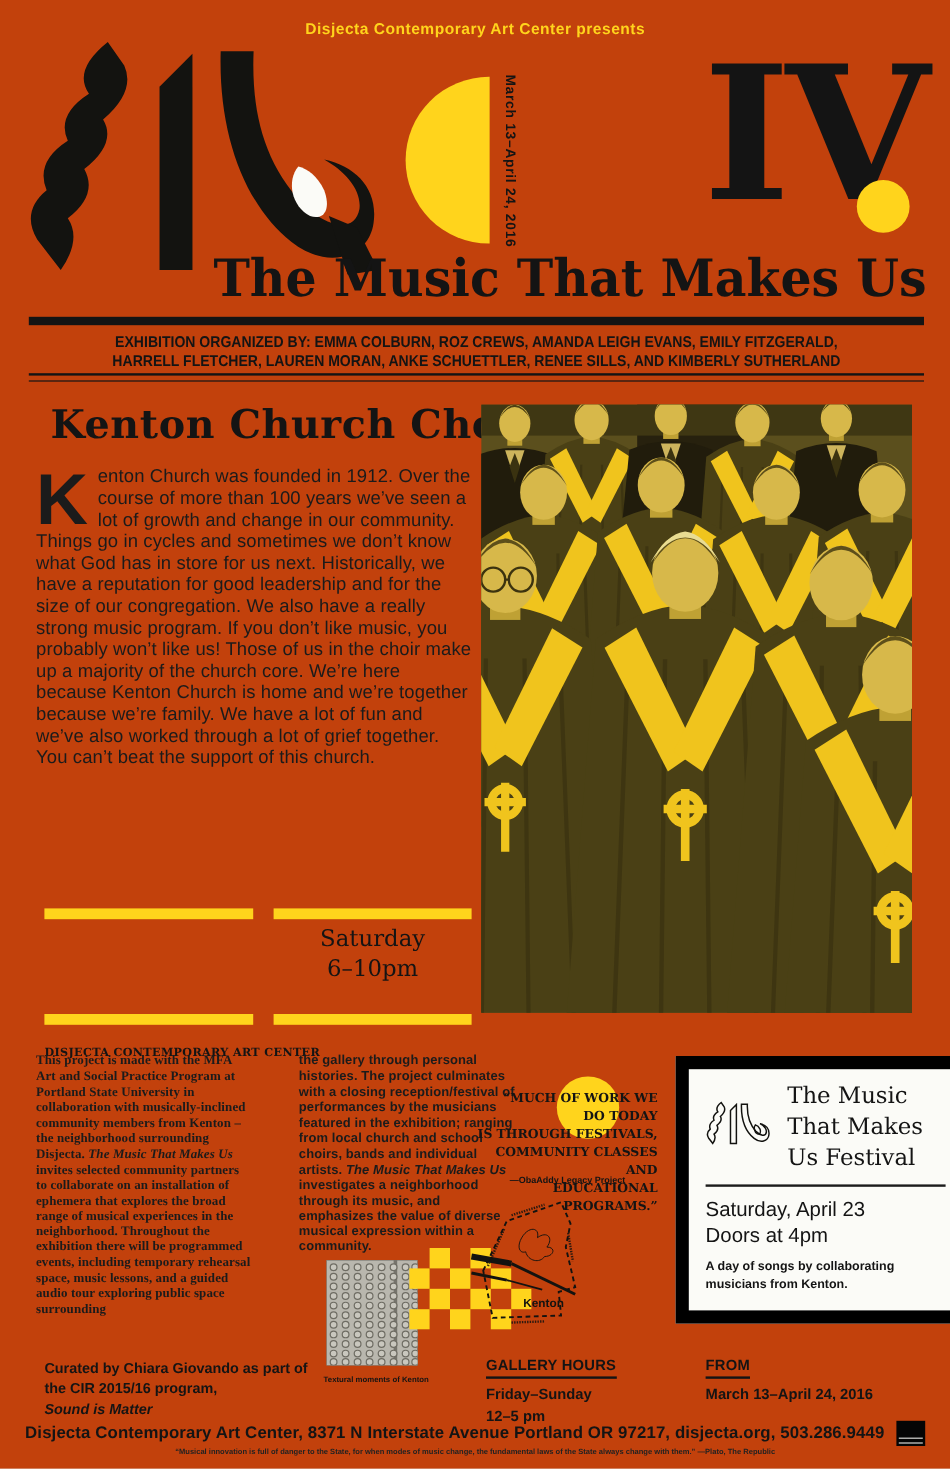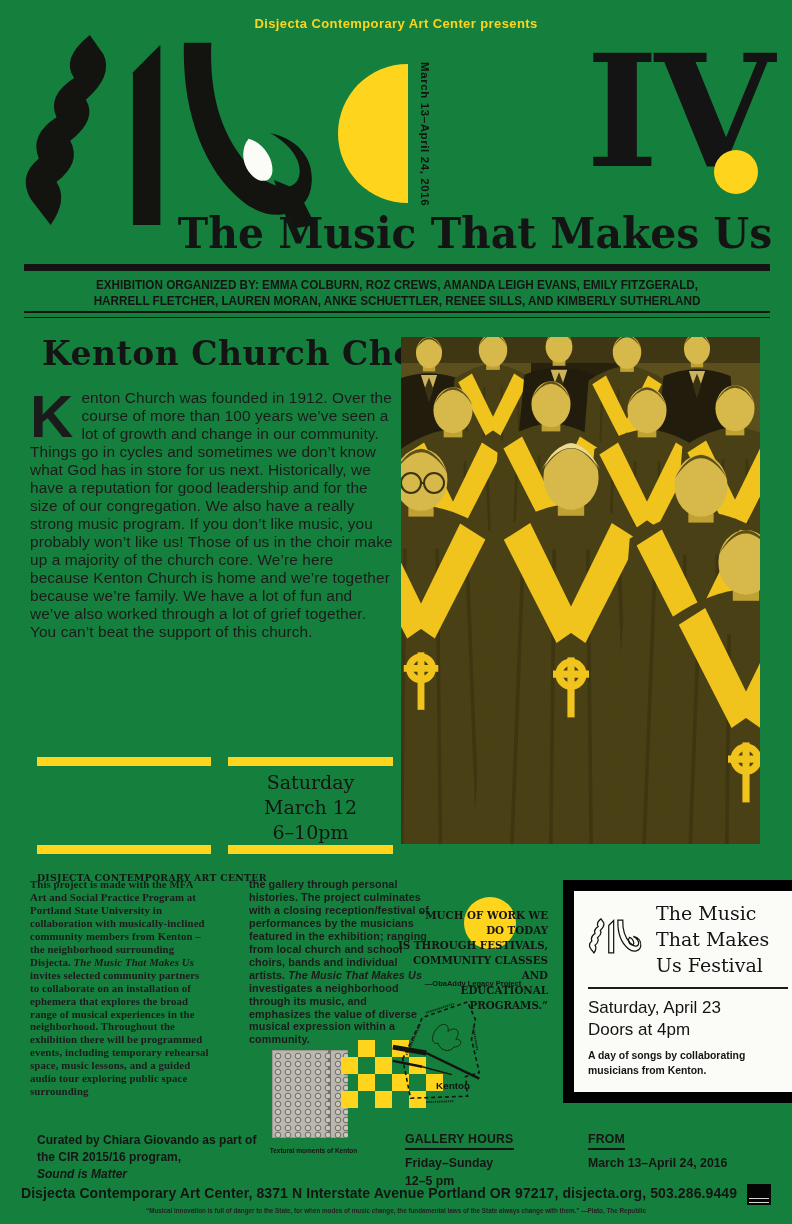--- a/index.html
+++ b/index.html
@@ -1,16 +1,16 @@
 <!DOCTYPE html>
 <html><head>
 <meta charset="utf-8">
 <style>
   html,body{margin:0;padding:0;background:#e8e8e6;}
-  .poster{position:relative;width:792px;height:1224px;background:#15803d;color:#141414;
+  .poster{position:relative;width:792px;height:1224px;background:#c2410c;color:#141414;
           font-family:"Liberation Sans",sans-serif;overflow:hidden;margin:0 auto;}
   .abs{position:absolute;}
   em{font-style:italic;}
 
   
   .presents{top:16px;left:0;width:100%;text-align:center;color:#FFD41C;
             font-size:13px;font-weight:bold;letter-spacing:.4px;}
   .logo-n{left:14px;top:33px;}
   .half-circle{left:338px;top:64px;width:70px;height:139px;background:#FFD41C;
                border-radius:70px 0 0 70px / 70px 0 0 70px;}
@@ -180,21 +180,20 @@
         <circle cx="33" cy="146" r="10"></circle>
         <path d="M20,146 L23,146"></path>
     </g>
   </svg>
 
   <div class="abs bar" style="left:37px;top:757px;width:174px;"></div>
   <div class="abs bar" style="left:228px;top:757px;width:165px;"></div>
   <div class="abs opening-venue">DISJECTA CONTEMPORARY ART CENTER</div>
   <div class="abs opening-when">
     <div>Saturday</div>
-    <div>March 12</div>
     <div>6–10pm</div>
   </div>
   <div class="abs bar" style="left:37px;top:845px;width:174px;"></div>
   <div class="abs bar" style="left:228px;top:845px;width:165px;"></div>
 
   <div class="abs about-col col1"><span>This project is made with the MFA Art and Social Practice Program at Portland State University in collaboration with musically-inclined community members from Kenton – the neighborhood surrounding Disjecta. </span><em>The Music That Makes Us</em><span> invites selected community partners to collaborate on an installation of ephemera that explores the broad range of musical experiences in the neighborhood. Throughout the exhibition there will be programmed events, including temporary rehearsal space, music lessons, and a guided audio tour exploring public space surrounding</span></div>
   <div class="abs about-col col2"><span>the gallery through personal histories. The project culminates with a closing reception/festival of performances by the musicians featured in the exhibition; ranging from local church and school choirs, bands and individual artists. </span><em>The Music That Makes Us</em><span> investigates a neighborhood through its music, and emphasizes the value of diverse musical expression within a community.</span></div>
 
   <div class="abs quote-circle"></div>
   <div class="abs quote-lines">

